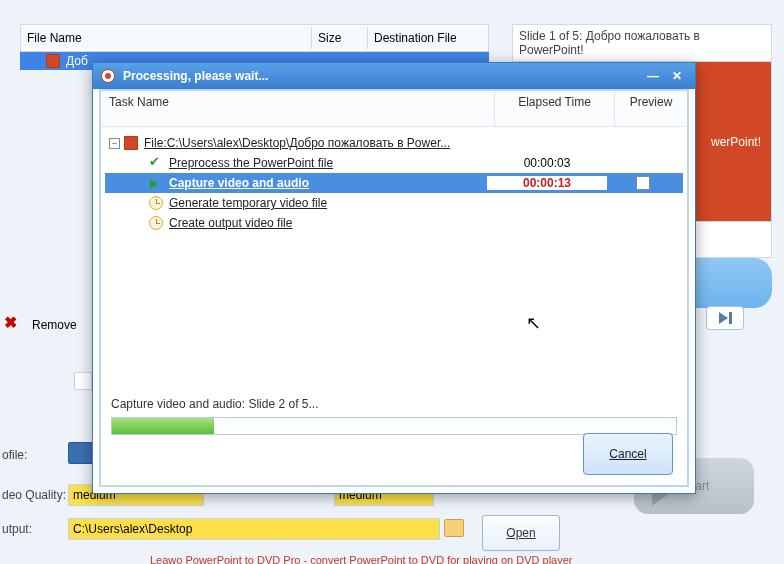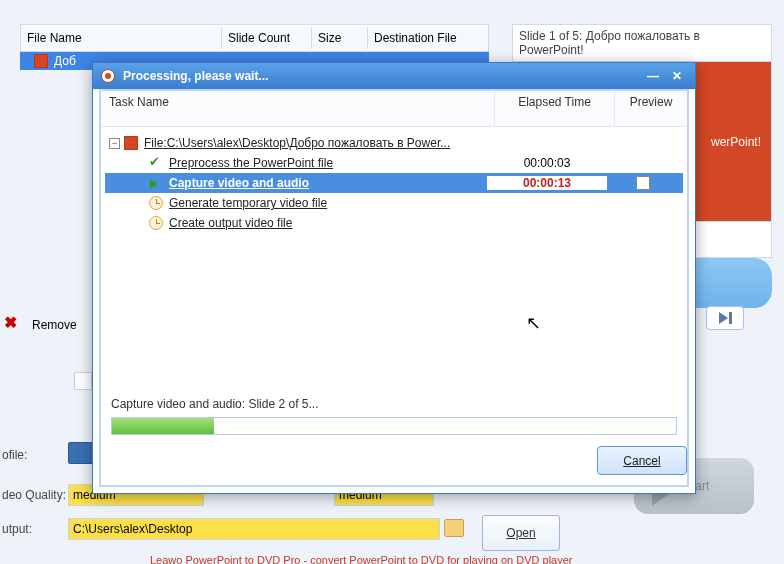--- a/index.html
+++ b/index.html
@@ -6,21 +6,21 @@
 body { width: 784px; height: 564px; background: #eef3fa; overflow: hidden; position: relative; }
 
 
 .bg-table { position: absolute; left: 20px; top: 24px; width: 469px; height: 28px; background: #fff; border: 1px solid #cdd9ed; display: flex; align-items: center; }
 .bg-table-head { display: flex; width: 100%; }
 .bg-th { border-right: 1px solid #cdd9ed; padding: 4px 6px; background: #f5f8fc; }
 .bg-th.fn { flex: 1 1 auto; }
 .bg-th.sc { width: 90px; }
 .bg-th.sz { width: 56px; }
 .bg-th.df { width: 120px; border-right: none; }
-.bg-row { position: absolute; left: 20px; top: 52px; width: 469px; height: 18px; background: #3e84e6; color: #fff; display: flex; align-items: center; padding-left: 14px; }
+.bg-row { position: absolute; left: 20px; top: 52px; width: 469px; height: 18px; background: #3e84e6; color: #fff; display: flex; align-items: center; padding-left: 26px; }
 .bg-row .ppt-ic { width: 14px; height: 14px; background: #d24726; margin-right: 6px; border: 1px solid #b33c1f; }
 .remove-link { position: absolute; left: 32px; top: 318px; color: #000000; }
 .remove-x { position: absolute; left: 4px; top: 313px; color: #c00; font-size: 16px; font-weight: bold; }
 
 
 .preview-panel { position: absolute; right: 12px; top: 24px; width: 260px; }
 .preview-title { background: #fff; border: 1px solid #cdd9ed; padding: 4px 6px; color: #444; }
 .preview-slide { width: 260px; height: 160px; background: #d24726; color: #fff; display: flex; align-items: center; justify-content: flex-end; padding-right: 10px; font-size: 16px; border: 1px solid #cdd9ed; border-top: none; }
 .preview-below { width: 260px; height: 36px; background: #fff; border: 1px solid #cdd9ed; border-top: none; }
 
@@ -80,33 +80,32 @@
 .tree-row .pv-cell { width:72px; display:flex; justify-content:center; }
 .tree-row.active { background:#4a8ee0; color:#fff; font-weight:bold; }
 .tree-row.active .label { color:#fff; }
 .tree-row.active .et-cell { color:#c41e1e; background:#fff; margin:1px 0; }
 .pv-box { width:14px; height:14px; border:1px solid #888; background:#fff; }
 
 .status-txt { position:absolute; left:10px; bottom:74px; color:#333; }
 .progress { position:absolute; left:10px; right:10px; bottom:50px; height:18px; border:1px solid #b7cbe5; background:#fdfefe; }
 .progress-fill { height:100%; width:18%; background:linear-gradient(#a7e07e,#5abf3e); }
 
-.cancel-btn { position:absolute; right:0; bottom:10px; width:90px; height:29px; background:linear-gradient(#eaf3fd,#cfe3fa); border:1px solid #5d94d6; border-radius:4px; display:flex; align-items:center; justify-content:center; color:#222; text-decoration:underline; }
+.cancel-btn { position:absolute; right:14px; bottom:10px; width:90px; height:42px; background:linear-gradient(#eaf3fd,#cfe3fa); border:1px solid #5d94d6; border-radius:4px; display:flex; align-items:center; justify-content:center; color:#222; text-decoration:underline; }
 
 .cursor { position:absolute; font-size:18px; color:#000; }
 
 .small-ic { position:absolute; left:74px; top:372px; width:18px; height:18px; border:1px solid #c4d3e8; background:#fff; }
 </style>
 </head>
 <body>
 
 <div class="bg-table">
   <div class="bg-table-head">
     <div class="bg-th fn">File Name</div>
-    <div class="bg-th sc">Slide Count</div>
     <div class="bg-th sz">Size</div>
     <div class="bg-th df">Destination File</div>
   </div>
 </div>
 <div class="bg-row">
   <span class="ppt-ic"></span>
   <span>Доб</span>
 </div>
 
 <span class="remove-x">✖</span>

